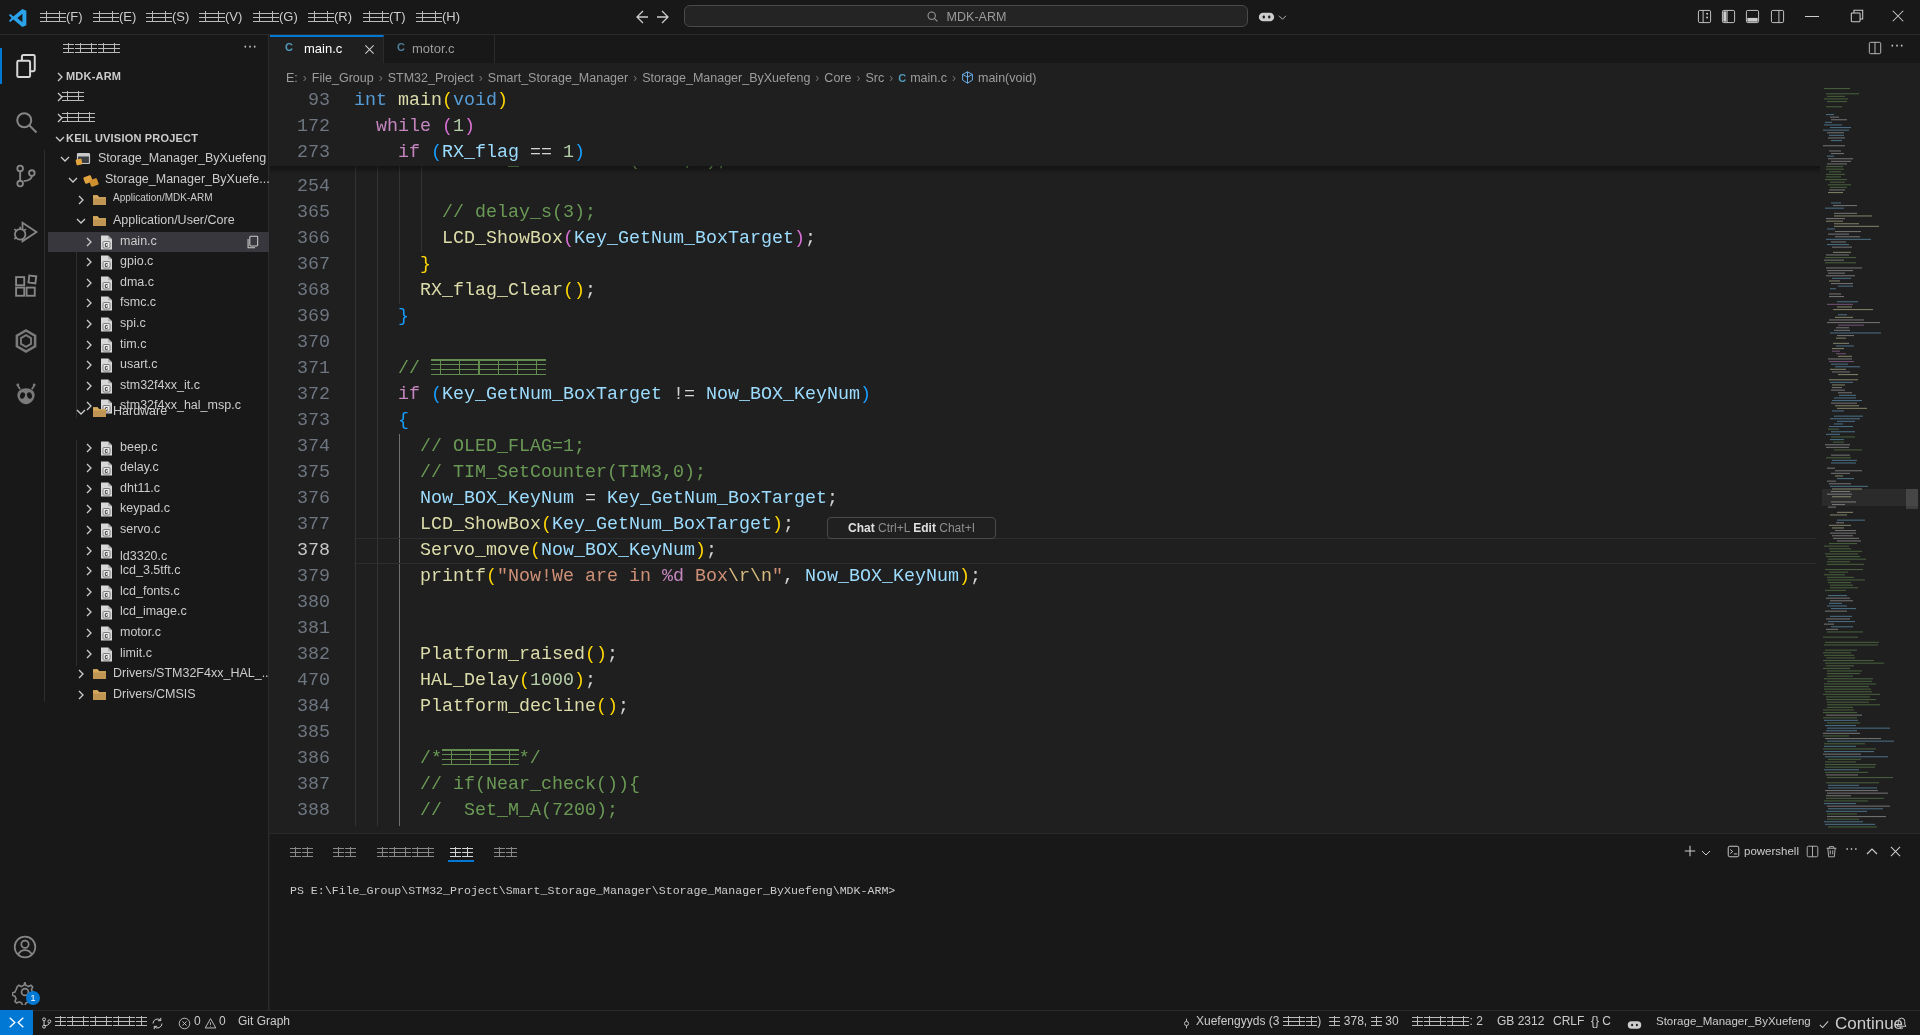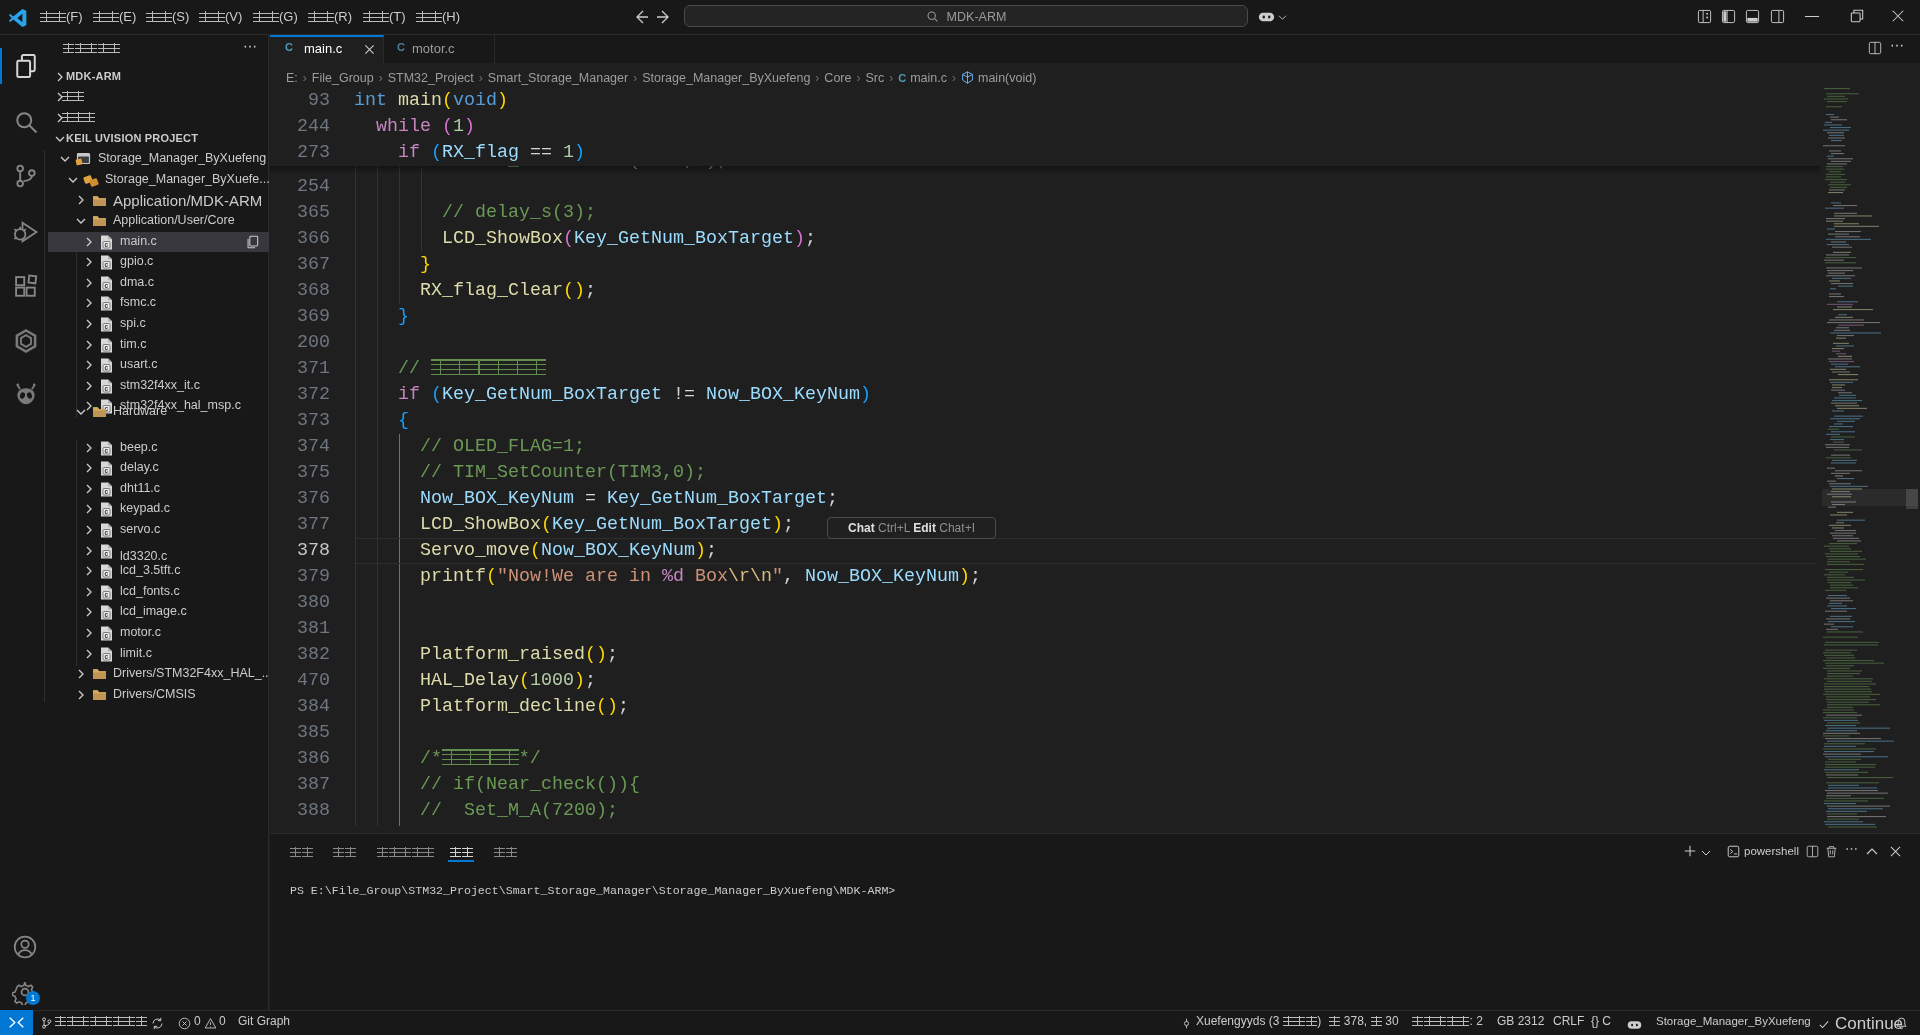--- a/index.html
+++ b/index.html
@@ -17,21 +17,21 @@
 
 <div style="position:absolute;left:270px;top:35px;width:1650px;height:798px;background:#1f1f1f"></div>
 
 <div class="cl" style="top:148px"><span class="ln"></span><span style="color:#d4d4d4">        </span><span style="color:#6a9955">// TIM_SetCounter(TIM3,0);</span></div>
 <div class="cl" style="top:174px"><span class="ln">254</span></div>
 <div class="cl" style="top:200px"><span class="ln">365</span><span style="color:#d4d4d4">        </span><span style="color:#6a9955">// delay_s(3);</span></div>
 <div class="cl" style="top:226px"><span class="ln">366</span><span style="color:#d4d4d4">        </span><span style="color:#dcdcaa">LCD_ShowBox</span><span style="color:#da70d6">(</span><span style="color:#9cdcfe">Key_GetNum_BoxTarget</span><span style="color:#da70d6">)</span><span style="color:#d4d4d4">;</span></div>
 <div class="cl" style="top:252px"><span class="ln">367</span><span style="color:#d4d4d4">      </span><span style="color:#ffd700">}</span></div>
 <div class="cl" style="top:278px"><span class="ln">368</span><span style="color:#d4d4d4">      </span><span style="color:#dcdcaa">RX_flag_Clear</span><span style="color:#ffd700">()</span><span style="color:#d4d4d4">;</span></div>
 <div class="cl" style="top:304px"><span class="ln">369</span><span style="color:#d4d4d4">    </span><span style="color:#179fff">}</span></div>
-<div class="cl" style="top:330px"><span class="ln">200</span></div>
+<div class="cl" style="top:330px"><span class="ln">370</span></div>
 <div class="cl" style="top:356px"><span class="ln">371</span><span style="color:#d4d4d4">    </span><span style="color:#6a9955">// <i class="hz" style="width:19.2px;height:15.5px"></i><i class="hz" style="width:19.2px;height:15.5px"></i><i class="hz" style="width:19.2px;height:15.5px"></i><i class="hz" style="width:19.2px;height:15.5px"></i><i class="hz" style="width:19.2px;height:15.5px"></i><i class="hz" style="width:19.2px;height:15.5px"></i></span></div>
 <div class="cl" style="top:382px"><span class="ln">372</span><span style="color:#d4d4d4">    </span><span style="color:#c586c0">if</span><span style="color:#d4d4d4"> </span><span style="color:#179fff">(</span><span style="color:#9cdcfe">Key_GetNum_BoxTarget</span><span style="color:#d4d4d4"> != </span><span style="color:#9cdcfe">Now_BOX_KeyNum</span><span style="color:#179fff">)</span></div>
 <div class="cl" style="top:408px"><span class="ln">373</span><span style="color:#d4d4d4">    </span><span style="color:#179fff">{</span></div>
 <div class="cl" style="top:434px"><span class="ln">374</span><span style="color:#d4d4d4">      </span><span style="color:#6a9955">// OLED_FLAG=1;</span></div>
 <div class="cl" style="top:460px"><span class="ln">375</span><span style="color:#d4d4d4">      </span><span style="color:#6a9955">// TIM_SetCounter(TIM3,0);</span></div>
 <div class="cl" style="top:486px"><span class="ln">376</span><span style="color:#d4d4d4">      </span><span style="color:#9cdcfe">Now_BOX_KeyNum</span><span style="color:#d4d4d4"> = </span><span style="color:#9cdcfe">Key_GetNum_BoxTarget</span><span style="color:#d4d4d4">;</span></div>
 <div class="cl" style="top:512px"><span class="ln">377</span><span style="color:#d4d4d4">      </span><span style="color:#dcdcaa">LCD_ShowBox</span><span style="color:#ffd700">(</span><span style="color:#9cdcfe">Key_GetNum_BoxTarget</span><span style="color:#ffd700">)</span><span style="color:#d4d4d4">;</span></div>
 <div class="cl" style="top:538px"><span class="ln" style="color:#c6c6c6">378</span><span style="color:#d4d4d4">      </span><span style="color:#dcdcaa">Servo_move</span><span style="color:#ffd700">(</span><span style="color:#9cdcfe">Now_BOX_KeyNum</span><span style="color:#ffd700">)</span><span style="color:#d4d4d4">;</span></div>
 <div class="cl" style="top:564px"><span class="ln">379</span><span style="color:#d4d4d4">      </span><span style="color:#dcdcaa">printf</span><span style="color:#ffd700">(</span><span style="color:#ce9178">"Now!We are in </span><span style="color:#c586c0">%d</span><span style="color:#ce9178"> Box</span><span style="color:#d7ba7d">\r\n</span><span style="color:#ce9178">"</span><span style="color:#d4d4d4">, </span><span style="color:#9cdcfe">Now_BOX_KeyNum</span><span style="color:#ffd700">)</span><span style="color:#d4d4d4">;</span></div>
 <div class="cl" style="top:590px"><span class="ln">380</span></div>
@@ -50,21 +50,21 @@
 <div style="position:absolute;left:421px;top:166px;width:1px;height:86px;background:#333333"></div>
 <div style="position:absolute;left:355px;top:114px;width:1px;height:52px;background:#333333"></div>
 <div style="position:absolute;left:377px;top:140px;width:1px;height:26px;background:#333333"></div>
 
 <div style="position:absolute;left:354px;top:538px;width:1462px;height:1px;background:#2d2d2d"></div>
 <div style="position:absolute;left:354px;top:563px;width:1462px;height:1px;background:#2d2d2d"></div>
 
 <div style="position:absolute;left:270px;top:88px;width:1550px;height:78px;background:#1f1f1f"></div>
 <div style="position:absolute;left:270px;top:166px;width:1550px;height:8px;background:linear-gradient(#00000066,transparent)"></div>
 <div class="cl" style="top:88px"><span class="ln">93</span><span style="color:#569cd6">int</span><span style="color:#d4d4d4"> </span><span style="color:#dcdcaa">main</span><span style="color:#ffd700">(</span><span style="color:#569cd6">void</span><span style="color:#ffd700">)</span></div>
-<div class="cl" style="top:114px"><span class="ln">244</span><span style="color:#d4d4d4">  </span><span style="color:#c586c0">while</span><span style="color:#d4d4d4"> </span><span style="color:#da70d6">(</span><span style="color:#b5cea8">1</span><span style="color:#da70d6">)</span></div>
+<div class="cl" style="top:114px"><span class="ln">172</span><span style="color:#d4d4d4">  </span><span style="color:#c586c0">while</span><span style="color:#d4d4d4"> </span><span style="color:#da70d6">(</span><span style="color:#b5cea8">1</span><span style="color:#da70d6">)</span></div>
 <div class="cl" style="top:140px"><span class="ln">273</span><span style="color:#d4d4d4">    </span><span style="color:#c586c0">if</span><span style="color:#d4d4d4"> </span><span style="color:#179fff">(</span><span style="color:#9cdcfe">RX_flag</span><span style="color:#d4d4d4"> == </span><span style="color:#b5cea8">1</span><span style="color:#179fff">)</span></div>
 
 <div style="position:absolute;left:827px;top:517px;width:169px;height:22px;background:#202020;border:1px solid #4b4b4b;border-radius:4px;font-size:12px;line-height:20px;text-align:center;white-space:nowrap">
 <span style="color:#e0e0e0;font-weight:bold">Chat</span> <span style="color:#8f8f8f">Ctrl+L</span> <span style="color:#e0e0e0;font-weight:bold">Edit</span> <span style="color:#8f8f8f">Chat+I</span></div>
 
 <div style="position:absolute;left:1822px;top:88px;width:83px;height:745px"><svg width="83" height="745" viewBox="0 0 83 745">
       <rect x="2" y="0.0" width="26" height="1.1" fill="#6a9955" fill-opacity="0.5"></rect>
       <rect x="4" y="5.2" width="33" height="1.1" fill="#6a9955" fill-opacity="0.5"></rect>
       <rect x="5" y="7.8" width="18" height="1.1" fill="#6a9955" fill-opacity="0.5"></rect>
       <rect x="2" y="10.4" width="24" height="1.1" fill="#6a9955" fill-opacity="0.5"></rect>
@@ -496,21 +496,21 @@
 <div style="position:absolute;left:48px;top:169.7px;width:221px;height:20.6px;font-size:12.5px;color:#cccccc;overflow:hidden">
     <span style="position:absolute;left:17px;top:2px"><svg width="16" height="16" viewBox="0 0 16 16">
         <path d="M4 6l4 4 4-4" stroke="#cccccc" stroke-width="1.3" fill="none"></path>
       </svg></span>
     <span style="position:absolute;left:35px;top:3px"><svg width="17" height="15" viewBox="0 0 17 15">
         <rect x="1" y="3" width="8" height="7" rx="1.2" transform="rotate(-20 5 6.5)" fill="#e0a33e"></rect>
         <rect x="7" y="6" width="8" height="7" rx="1.2" transform="rotate(-20 11 9.5)" fill="#cf8f2e"></rect>
       </svg></span>
     <span style="position:absolute;left:57px;top:2px;white-space:nowrap">Storage_Manager_ByXuefe...</span>
   </div>
-<div style="position:absolute;left:48px;top:190.3px;width:221px;height:20.6px;font-size:15px;color:#cccccc;overflow:hidden">
+<div style="position:absolute;left:48px;top:190.3px;width:221px;height:20.6px;font-size:10px;color:#cccccc;overflow:hidden">
     <span style="position:absolute;left:25px;top:2px"><svg width="16" height="16" viewBox="0 0 16 16">
         <path d="M6 4l4 4-4 4" stroke="#cccccc" stroke-width="1.3" fill="none"></path>
       </svg></span>
     <span style="position:absolute;left:44px;top:3px"><svg width="15" height="13" viewBox="0 0 16 14">
         <path d="M1 2.5h5l1.5 2H15v8.5H1z" fill="#c09553"></path>
         <path d="M1 2.5h5l1.5 2H15v1.5H1z" fill="#d4a95e"></path>
       </svg></span>
     <span style="position:absolute;left:65px;top:2px;white-space:nowrap">Application/MDK-ARM</span>
   </div>
 <div style="position:absolute;left:48px;top:210.9px;width:221px;height:20.6px;font-size:12.5px;color:#cccccc;overflow:hidden">

